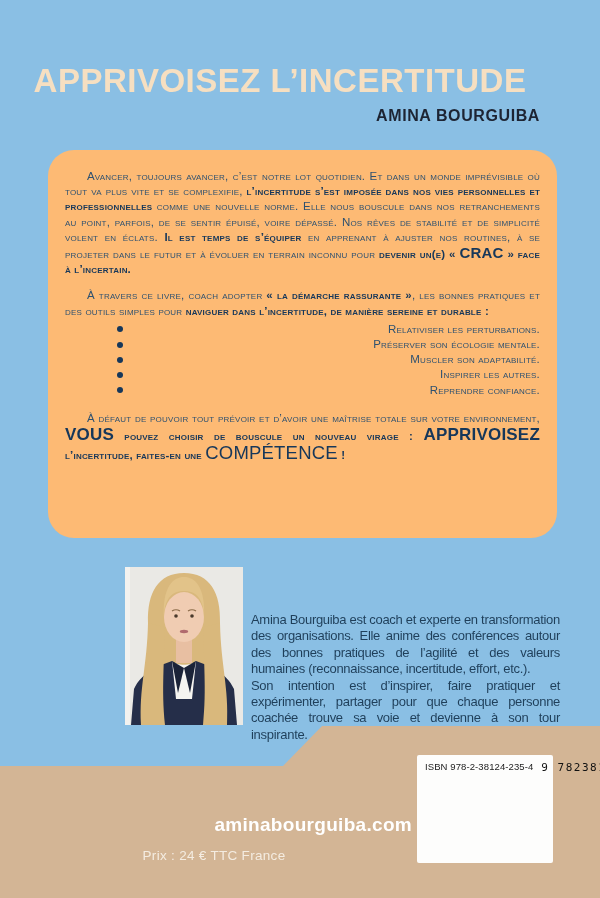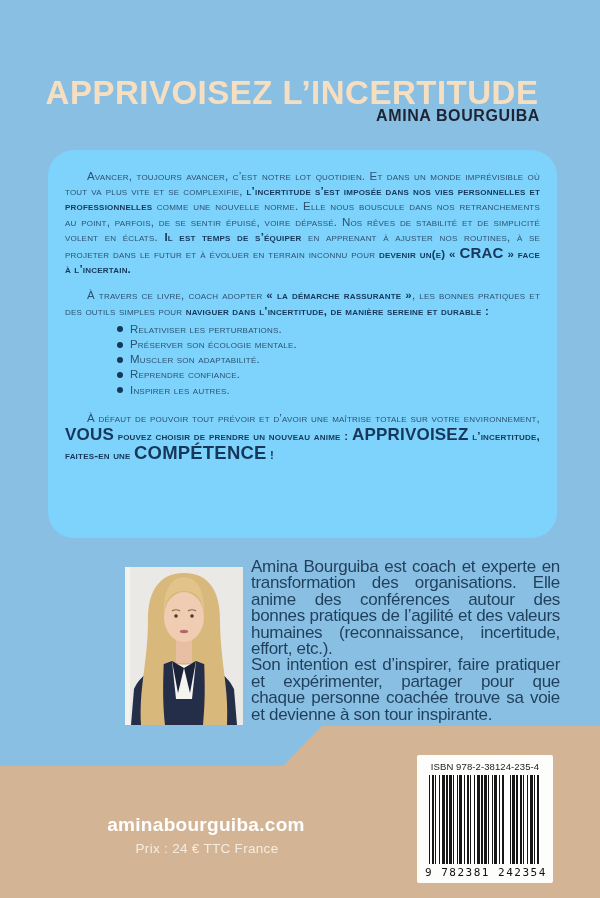--- a/index.html
+++ b/index.html
@@ -19,68 +19,68 @@
   .cloud .bump-s{left:4px;top:12px;width:34px;height:34px;}
   .cloud .bump-l{left:32px;top:0;width:44px;height:44px;}
   
   .sand{
     position:absolute;left:0;top:700px;width:600px;height:198px;
     background:#d3b595;
     clip-path:polygon(0 66px,283px 66px,322px 26px,600px 26px,600px 198px,0 198px);
   }
   
   .title{
-    position:absolute;left:0;top:58px;width:552px;margin:16px;
+    position:absolute;left:0;top:58px;width:552px;margin:4px;
     text-align:center;font-size:33px;font-weight:700;letter-spacing:.5px;
     color:#f6dfc1;
   }
   .author-name{
     position:absolute;right:53px;top:100px;margin:7px;
     font-size:16px;font-weight:700;letter-spacing:.6px;color:#1d2433;
   }
   
   .card{
     position:absolute;left:48px;top:150px;width:509px;height:388px;
     box-sizing:border-box;padding:19px 17px 0 17px;
-    background:#7dd3fc;border-radius:26px;
+    background:#fdba74;border-radius:26px;
   }
   .syn{
     color:#2e5170;font-size:11.5px;line-height:15.2px;
     text-align:justify;font-variant:small-caps;letter-spacing:.2px;
   }
   .syn p{margin:0 0 11px 0;text-indent:22px;}
   .syn .b{font-weight:700;color:#16375a;}
   .syn .big{font-weight:700;color:#16375a;font-size:15px;line-height:1;}
   .syn .big2{font-weight:700;color:#16375a;font-size:17px;line-height:1;}
-  .syn .big3{font-weight:700;color:#16375a;font-size:18.5px;line-height:1;}
-  .bullets{list-style:none;margin:0 0 11px 0;padding:0 0 0 52px;text-align:left;}
+  .syn .big3{font-weight:400;color:#16375a;font-size:18.5px;line-height:1;}
+  .bullets{list-style:none;margin:0 0 11px 0;padding:0 0 0 52px;text-align:right;}
   .bullets li{position:relative;padding-left:13px;}
   .bullets .dot{position:absolute;left:0;top:4.5px;width:6px;height:6px;border-radius:50%;background:#16375a;}
   
   .photo{position:absolute;left:125px;top:567px;width:118px;height:158px;}
   .bio{
-    position:absolute;left:251px;top:559px;width:309px;
-    color:#1f3f5a;font-size:17px;line-height:16.4px;letter-spacing:-.3px;
+    position:absolute;left:251px;top:612px;width:309px;
+    color:#1f3f5a;font-size:13px;line-height:16.4px;letter-spacing:-.3px;
     text-align:justify;
   }
   .bio p{margin:0;}
   
   .website{
     position:absolute;left:0;top:814px;width:412px;margin:0;
-    text-align:center;color:#ffffff;font-size:19px;font-weight:700;letter-spacing:.3px;
+    text-align:right;color:#ffffff;font-size:19px;font-weight:700;letter-spacing:.3px;
   }
   .price{
-    position:absolute;left:0;top:840px;width:412px;margin:1px;
+    position:absolute;left:0;top:840px;width:412px;margin:8px;
     text-align:center;color:#f4ece1;font-size:13.5px;font-weight:400;letter-spacing:.3px;
   }
   
   .barcode{
-    position:absolute;left:417px;top:755px;width:136px;height:128px;
+    position:absolute;left:417px;top:755px;width:136px;height:108px;
     box-sizing:border-box;background:#fdfdfc;border-radius:2px;
-    display:flex;flex-direction:column;padding:6px 8px 4px 8px;
+    display:flex;flex-direction:row;padding:6px 8px 4px 8px;
   }
   .isbn{font-size:9.5px;color:#222;text-align:center;white-space:nowrap;letter-spacing:.1px;}
   .bars{
     flex:1;margin:3px 4px 2px 4px;
     background:repeating-linear-gradient(90deg,
       #161616 0 1.5px,#fff 1.5px 3px,
       #161616 3px 5.5px,#fff 5.5px 6.5px,
       #161616 6.5px 7.5px,#fff 7.5px 10.5px,
       #161616 10.5px 11.5px,#fff 11.5px 13px,
       #161616 13px 16px,#fff 16px 17.5px);
@@ -114,25 +114,25 @@
   <div class="card">
     <div class="syn">
       <p><span>Avancer, toujours avancer, c’est notre lot quotidien. Et dans un monde imprévisible où tout va plus vite et se complexifie, </span><span class="b">l’incertitude s’est imposée dans nos vies personnelles et professionnelles</span><span> comme une nouvelle norme. Elle nous bouscule dans nos retranchements au point, parfois, de se sentir épuisé, voire dépassé. Nos rêves de stabilité et de simplicité volent en éclats. </span><span class="b">Il est temps de s’équiper</span><span> en apprenant à ajuster nos routines, à se projeter dans le futur et à évoluer en terrain inconnu pour </span><span class="b">devenir un(e) « </span><span class="big">CRAC</span><span class="b"> » face à l’incertain.</span></p>
 
       <p style="margin-bottom:3px;"><span>À travers ce livre, coach adopter </span><span class="b">« la démarche rassurante »</span><span>, les bonnes pratiques et des outils simples pour </span><span class="b">naviguer dans l’incertitude, de manière sereine et durable :</span></p>
 
       <ul class="bullets">
         <li><span class="dot"></span><span>Relativiser les perturbations.</span></li>
         <li><span class="dot"></span><span>Préserver son écologie mentale.</span></li>
         <li><span class="dot"></span><span>Muscler son adaptabilité.</span></li>
+        <li><span class="dot"></span><span>Inspirer les autres.</span></li>
         <li><span class="dot"></span><span>Reprendre confiance.</span></li>
-        <li><span class="dot"></span><span>Inspirer les autres.</span></li>
       </ul>
 
-      <p style="margin-top:13px;"><span>À défaut de pouvoir tout prévoir et d’avoir une maîtrise totale sur votre environnement, </span><span class="big2">VOUS</span><span class="b"> pouvez choisir de prendre un nouveau anime : </span><span class="big2">APPRIVOISEZ</span><span class="b"> l’incertitude,  faites-en une </span><span class="big3">COMPÉTENCE</span><span class="b"> !</span></p>
+      <p style="margin-top:13px;"><span>À défaut de pouvoir tout prévoir et d’avoir une maîtrise totale sur votre environnement, </span><span class="big2">VOUS</span><span class="b"> pouvez choisir de bouscule un nouveau virage : </span><span class="big2">APPRIVOISEZ</span><span class="b"> l’incertitude,  faites-en une </span><span class="big3">COMPÉTENCE</span><span class="b"> !</span></p>
     </div>
   </div>
 
   <svg class="photo" viewBox="0 0 118 158" aria-hidden="true">
     <rect x="0" y="0" width="118" height="158" fill="#eae9e5"></rect>
     <rect x="0" y="0" width="5" height="158" fill="#f3f2ef"></rect>
 
     <path d="M59,6 C33,6 22,26 23,56 C24,92 18,118 16,158 L102,158 C100,118 94,92 95,56 C96,26 85,6 59,6 Z" fill="#d9b87c"></path>
 
     <rect x="51" y="70" width="16" height="26" fill="#e8bfa2"></rect>

